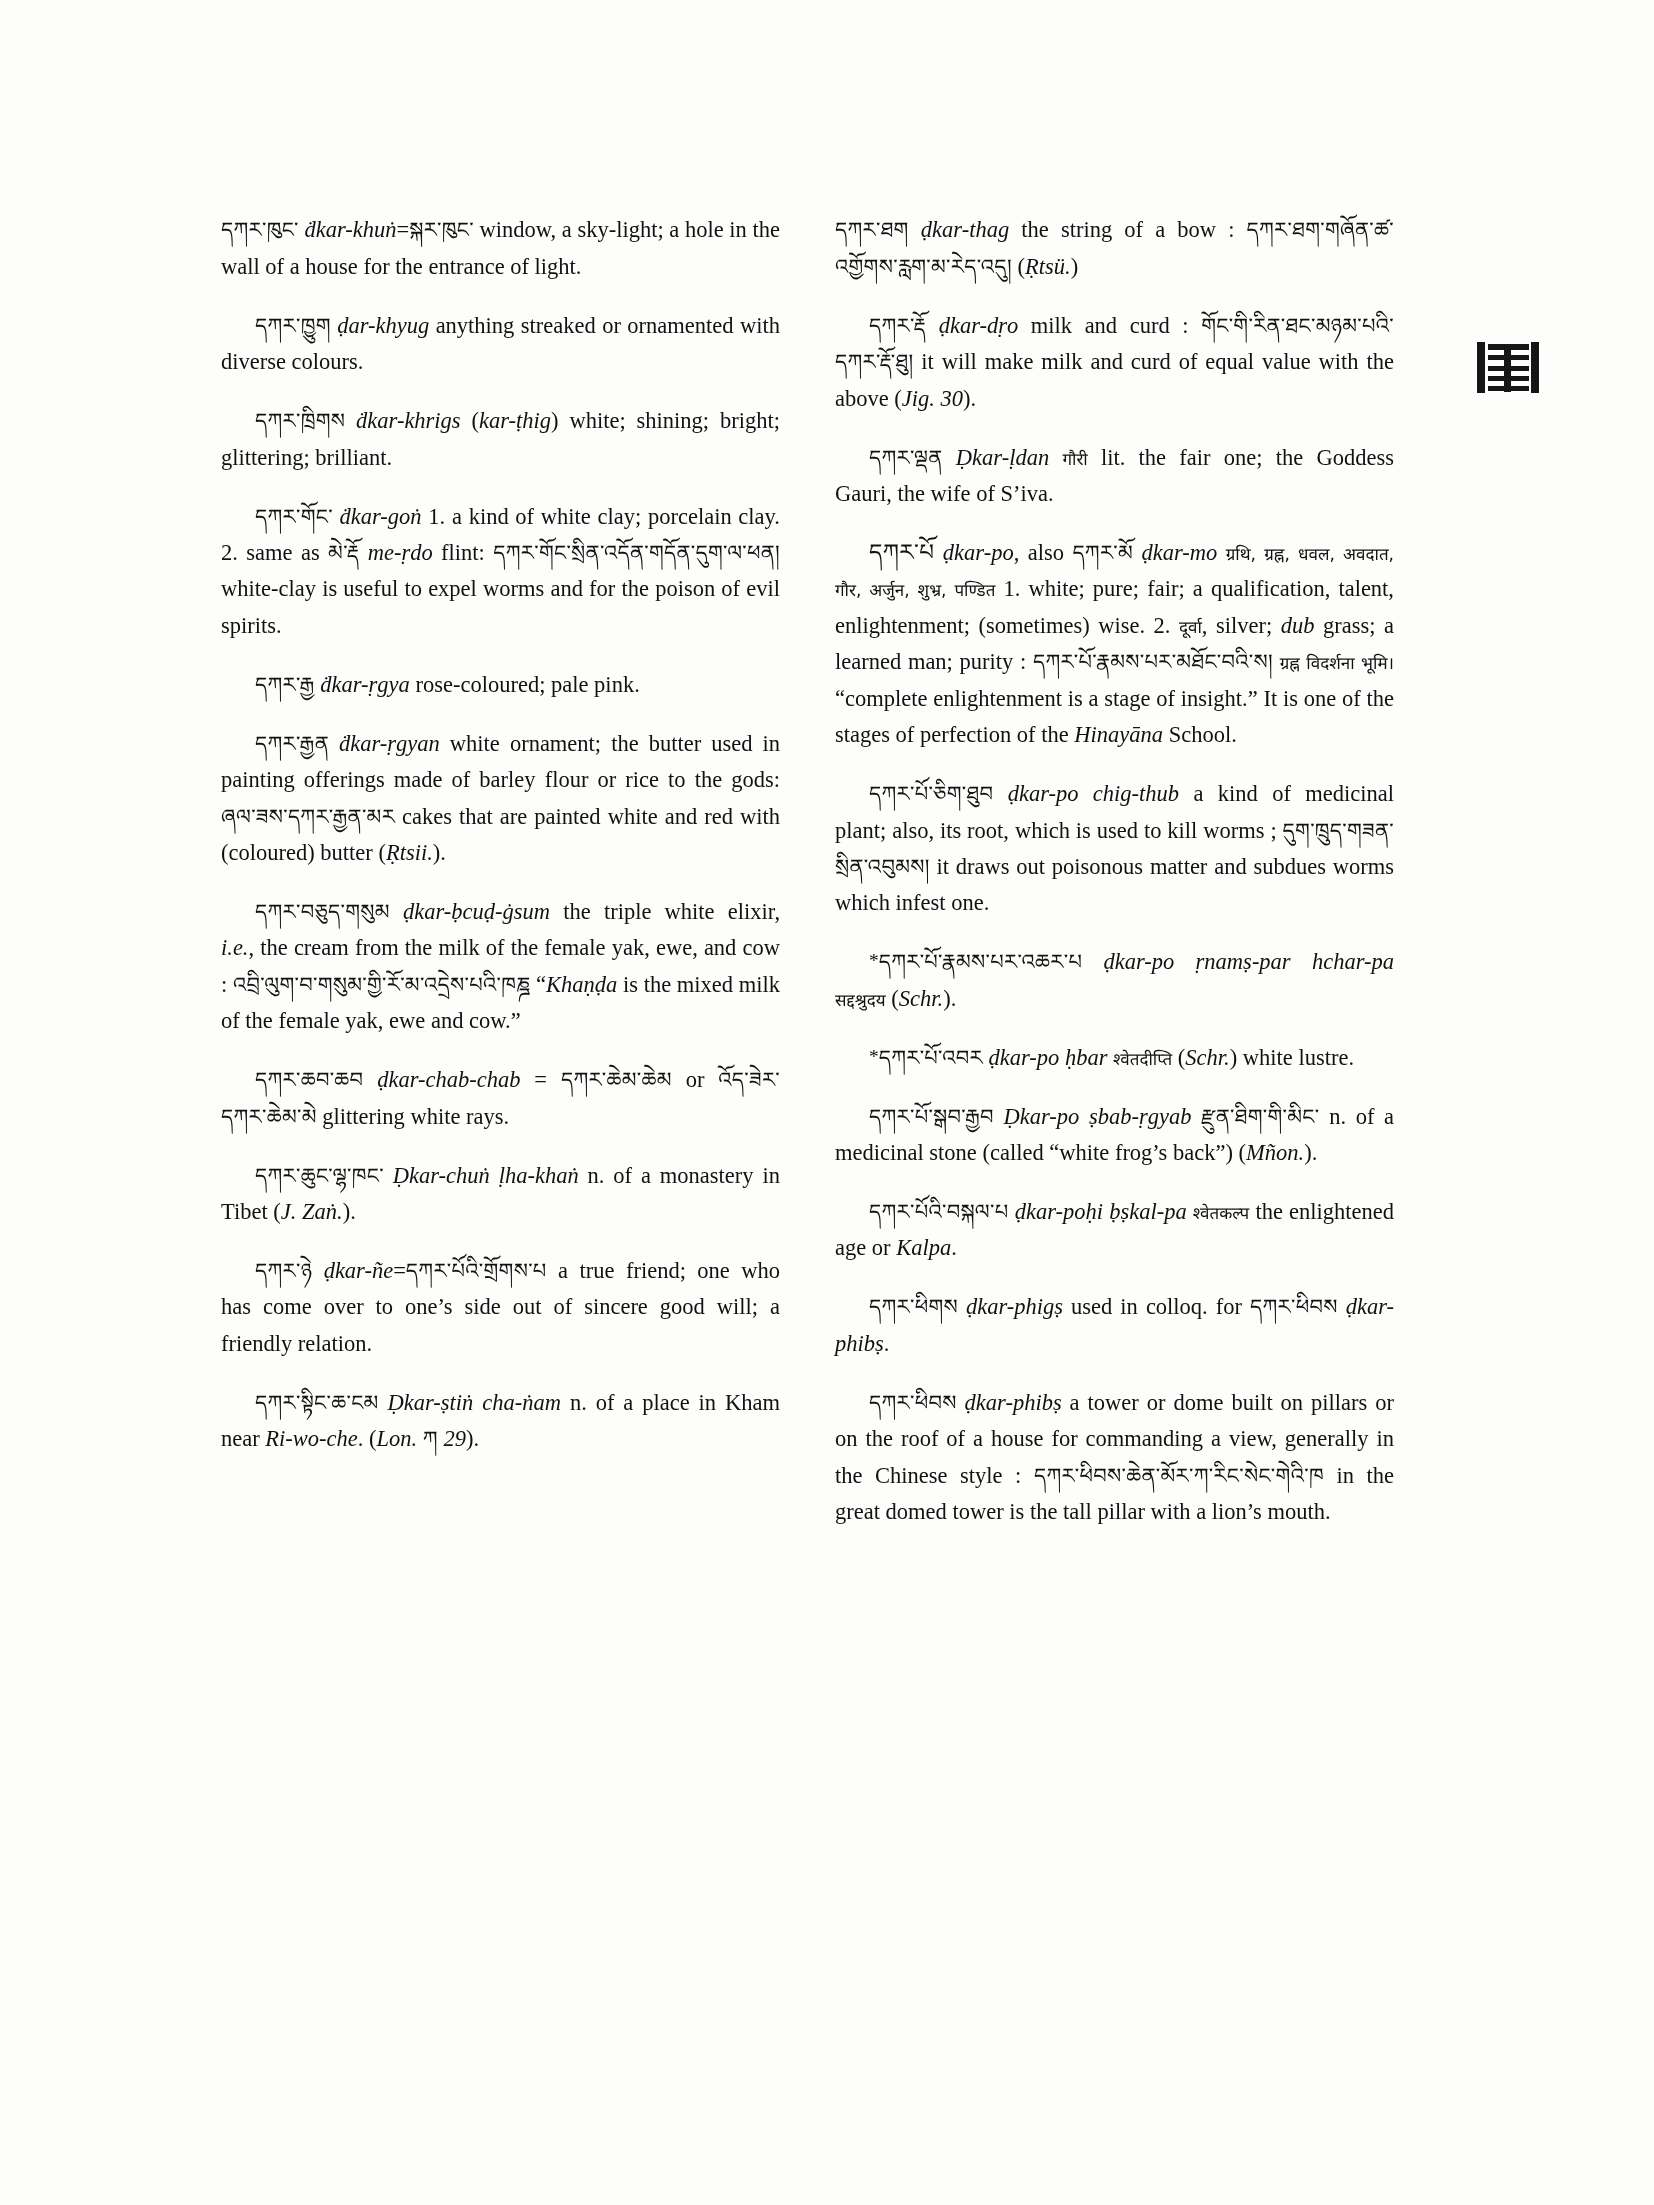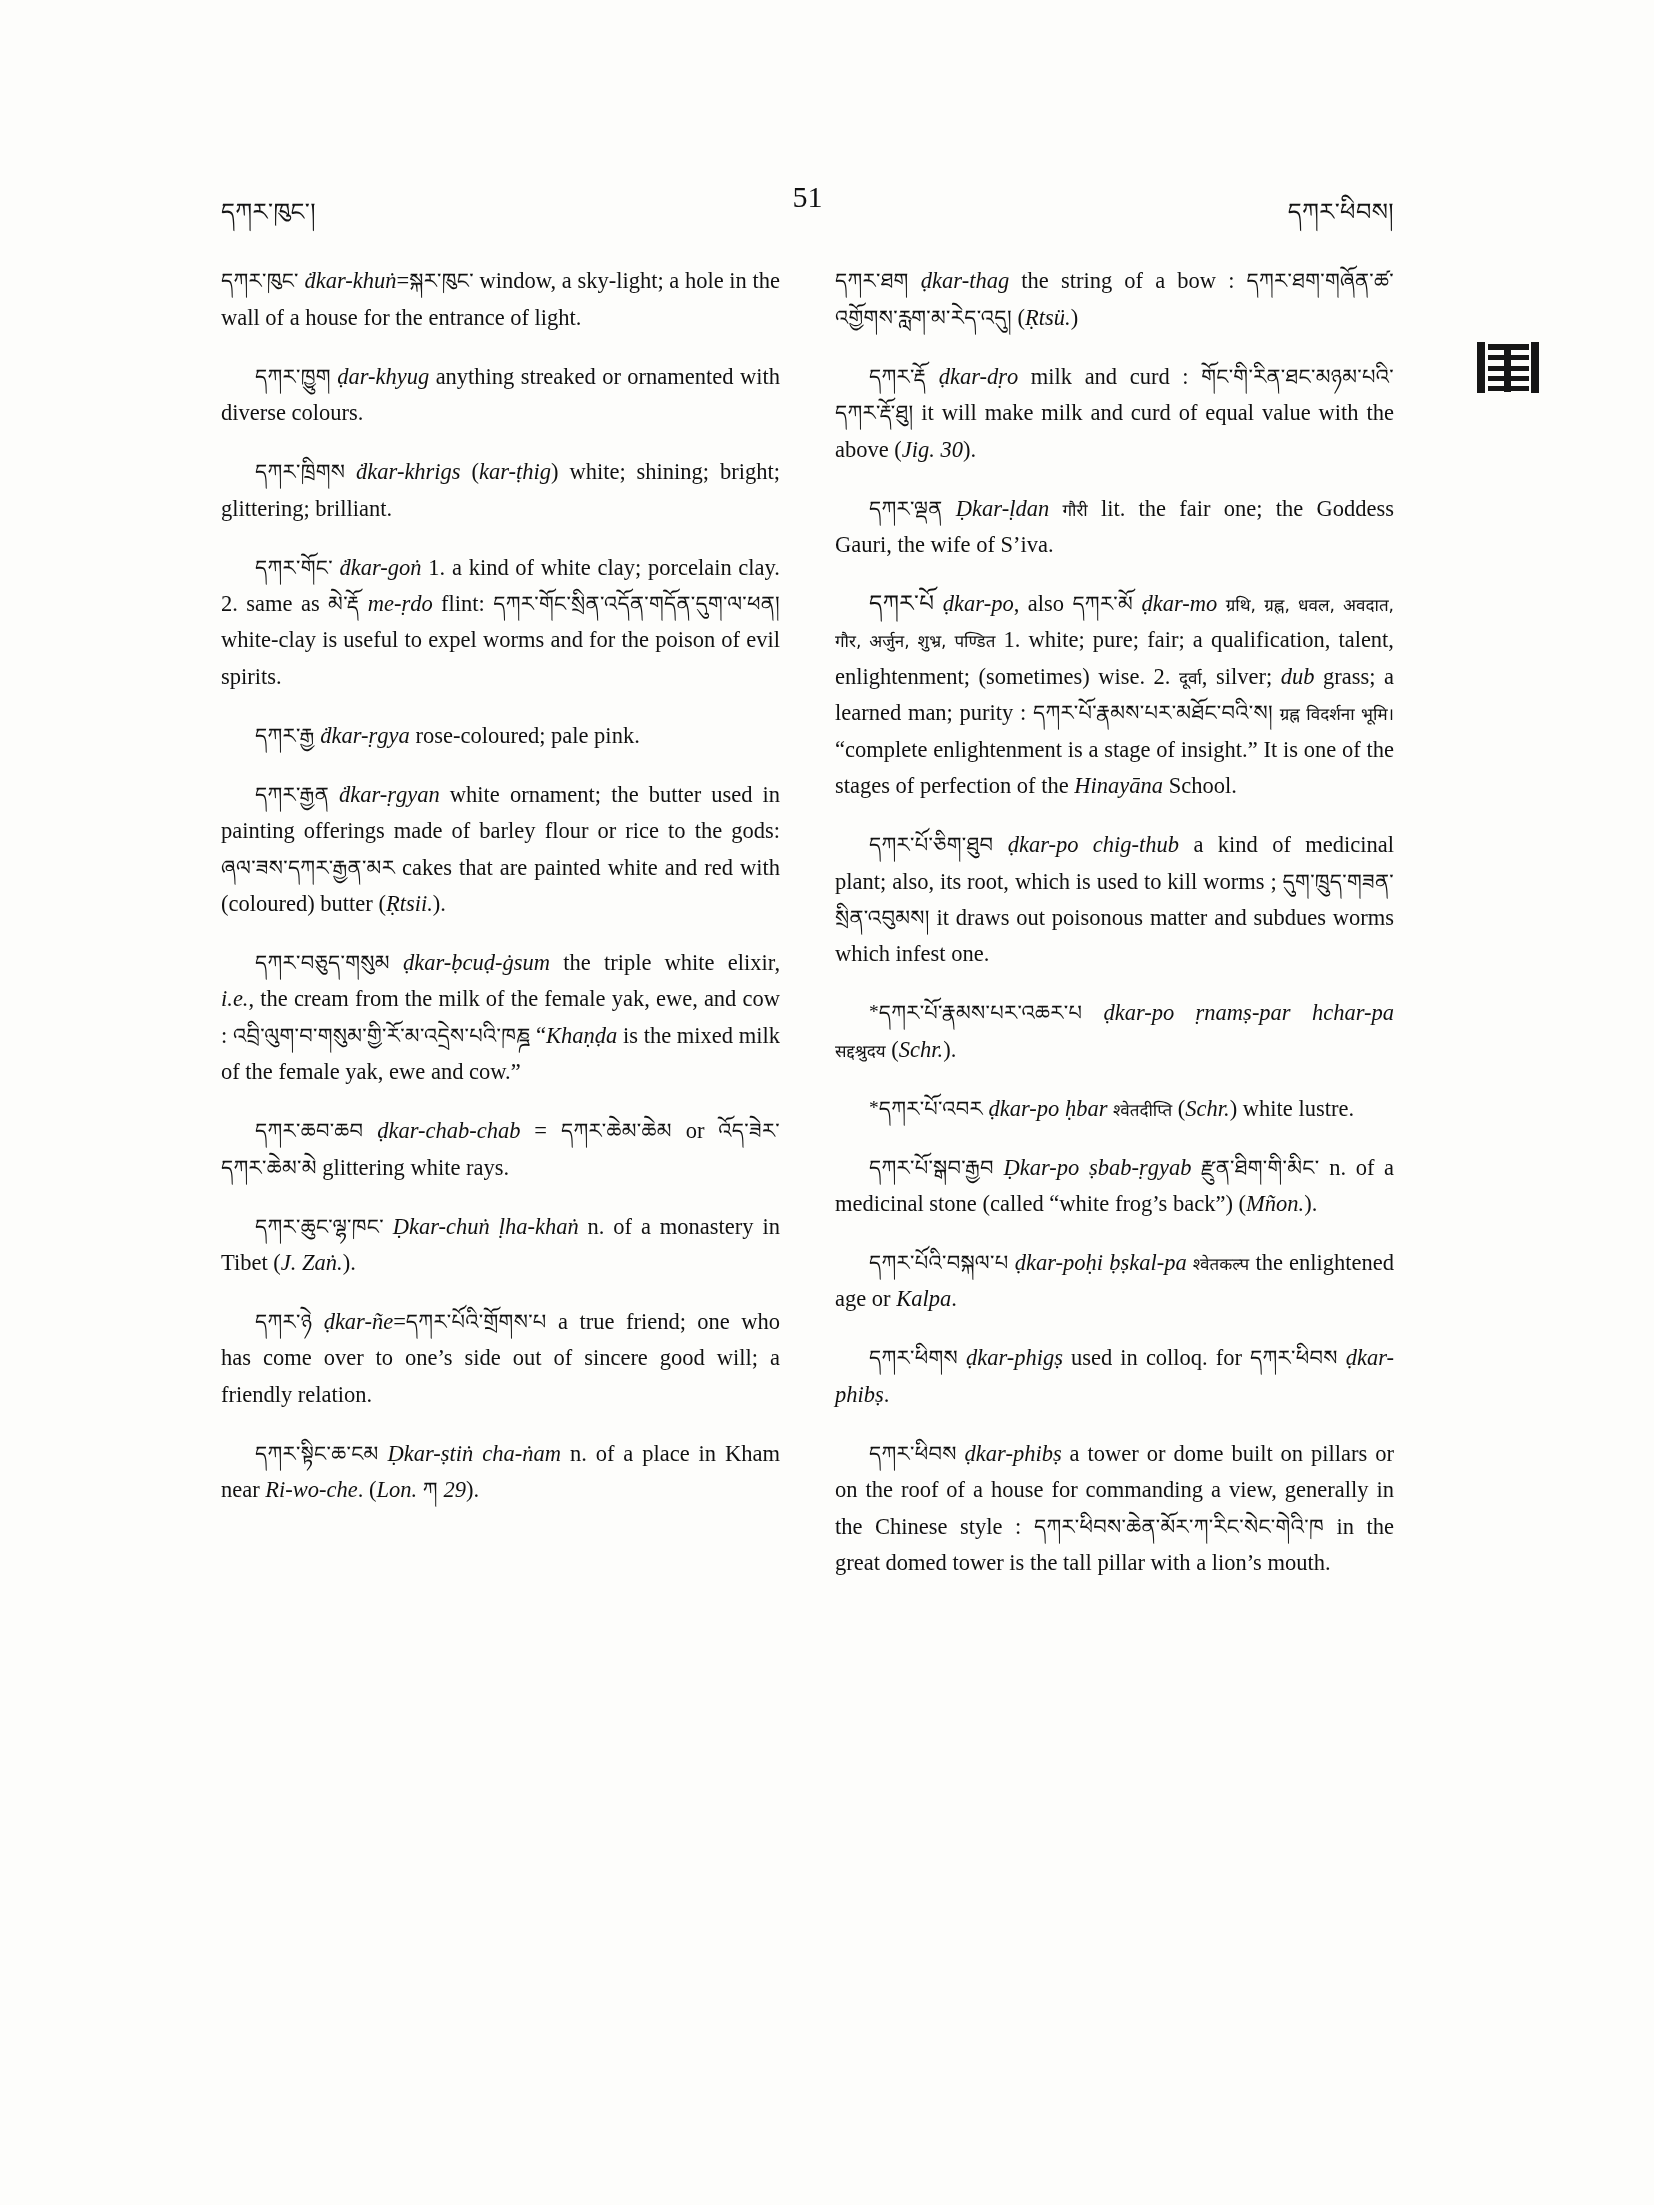--- a/index.html
+++ b/index.html
@@ -118,25 +118,20 @@
     <div class="bar mm-h1"></div>
     <div class="bar mm-h2"></div>
     <div class="bar mm-h3"></div>
     <div class="bar mm-h4"></div>
     <div class="bar mm-h5"></div>
     <div class="bar mm-v"></div>
   </div>
 
   <div class="page-inner">
 
-    <div class="header">
-      <div class="run-head">དཀར་ཁུང་།</div>
-      <div class="folio">51</div>
-      <div class="run-head">དཀར་ཕིབས།</div>
-    </div>
 
     <div class="columns">
       <div class="col" id="col-left">
           <p class="entry noindent"><span class="tib">དཀར་ཁུང་</span> <span class="hw">ḋkar-khuṅ</span>=<span class="tib">སྐར་ཁུང་</span> window, a sky-light; a hole in the wall of a house for the entrance of light.</p>
           <p class="entry"><span class="tib">དཀར་ཁྱུག</span> <span class="hw">ḍar-khyug</span> anything streaked or ornamented with diverse colours.</p>
           <p class="entry"><span class="tib">དཀར་ཁྲིགས</span> <span class="hw">ḋkar-khrigs</span> (<span class="hw">kar-ṭhig</span>) white; shining; bright; glittering; brilliant.</p>
           <p class="entry"><span class="tib">དཀར་གོང་</span> <span class="hw">ḋkar-goṅ</span> 1. a kind of white clay; porcelain clay. 2. same as <span class="tib">མེ་རྡོ</span> <span class="hw">me-ṛdo</span> flint: <span class="tib">དཀར་གོང་སྲིན་འདོན་གདོན་དུག་ལ་ཕན།</span> white-clay is useful to expel worms and for the poison of evil spirits.</p>
           <p class="entry"><span class="tib">དཀར་རྒྱ</span> <span class="hw">ḋkar-ṛgya</span> rose-coloured; pale pink.</p>
           <p class="entry"><span class="tib">དཀར་རྒྱན</span> <span class="hw">ḋkar-ṛgyan</span> white ornament; the butter used in painting offerings made of barley flour or rice to the gods: <span class="tib">ཞལ་ཟས་དཀར་རྒྱན་མར</span> cakes that are painted white and red with (coloured) butter (<span class="hw">Ṛtsii.</span>).</p>
           <p class="entry"><span class="tib">དཀར་བཅུད་གསུམ</span> <span class="hw">ḍkar-ḅcuḍ-ġsum</span> the triple white elixir, <span class="it">i.e.</span>, the cream from the milk of the female yak, ewe, and cow : <span class="tib">འབྲི་ལུག་བ་གསུམ་གྱི་རོ་མ་འདྲེས་པའི་ཁཎྜ</span> “<span class="hw">Khaṇḍa</span> is the mixed milk of the female yak, ewe and cow.”</p>

